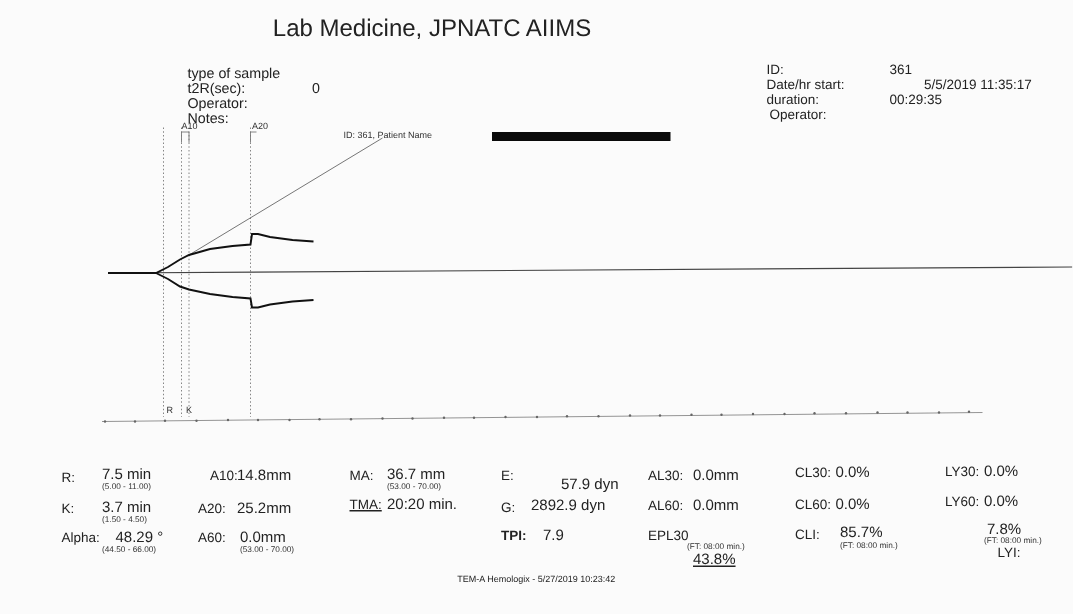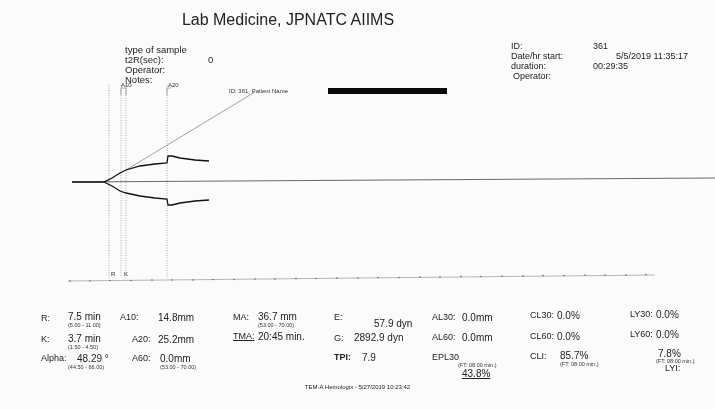--- a/index.html
+++ b/index.html
@@ -107,33 +107,33 @@
 <div class="abs lbl" style="left:41px; top:313px;">R:</div>
 <div class="abs val" style="left:68px; top:311px;">7.5 min</div>
 <div class="abs sub" style="left:68px; top:322px;">(5.00 - 11.00)</div>
 <div class="abs lbl" style="left:41px; top:334px;">K:</div>
 <div class="abs val" style="left:68px; top:333px;">3.7 min</div>
 <div class="abs sub" style="left:68px; top:344px;">(1.50 - 4.50)</div>
 <div class="abs lbl" style="left:41px; top:353px;">Alpha:</div>
 <div class="abs val" style="left:77px; top:353px;">48.29 °</div>
 <div class="abs sub" style="left:68px; top:364px;">(44.50 - 66.00)</div>
 
-<div class="abs lbl" style="left:120px; top:312px;text-align:right;">A10:</div>
+<div class="abs lbl" style="left:140px; top:312px;text-align:right;">A10:</div>
 <div class="abs val" style="left:158px; top:312px;">14.8mm</div>
 <div class="abs lbl" style="left:132px; top:334px;">A20:</div>
 <div class="abs val" style="left:158px; top:334px;">25.2mm</div>
 <div class="abs lbl" style="left:132px; top:353px;">A60:</div>
 <div class="abs val" style="left:160px; top:353px;">0.0mm</div>
 <div class="abs sub" style="left:160px; top:364px;">(53.00 - 70.00)</div>
 
 <div class="abs lbl" style="left:233px; top:312px;">MA:</div>
 <div class="abs val" style="left:258px; top:311px;">36.7 mm</div>
 <div class="abs sub" style="left:258px; top:322px;">(53.00 - 70.00)</div>
 <div class="abs lbl" style="left:233px; top:331px;text-decoration:underline;">TMA:</div>
-<div class="abs val" style="left:258px; top:331px;">20:45 min.</div>
+<div class="abs val" style="left:258px; top:331px;">20:20 min.</div>
 
 <div class="abs lbl" style="left:334px; top:312px;">E:</div>
 <div class="abs val" style="left:358px; top:318px;margin-left:16px;">57.9 dyn</div>
 <div class="abs lbl" style="left:334px; top:333px;">G:</div>
 <div class="abs val" style="left:354px; top:332px;">2892.9 dyn</div>
 <div class="abs lbl" style="left:334px; top:352px;font-weight:bold;">TPI:</div>
 <div class="abs val" style="left:362px; top:352px;">7.9</div>
 
 <div class="abs lbl" style="left:432px; top:312px;">AL30:</div>
 <div class="abs val" style="left:462px; top:312px;">0.0mm</div>

